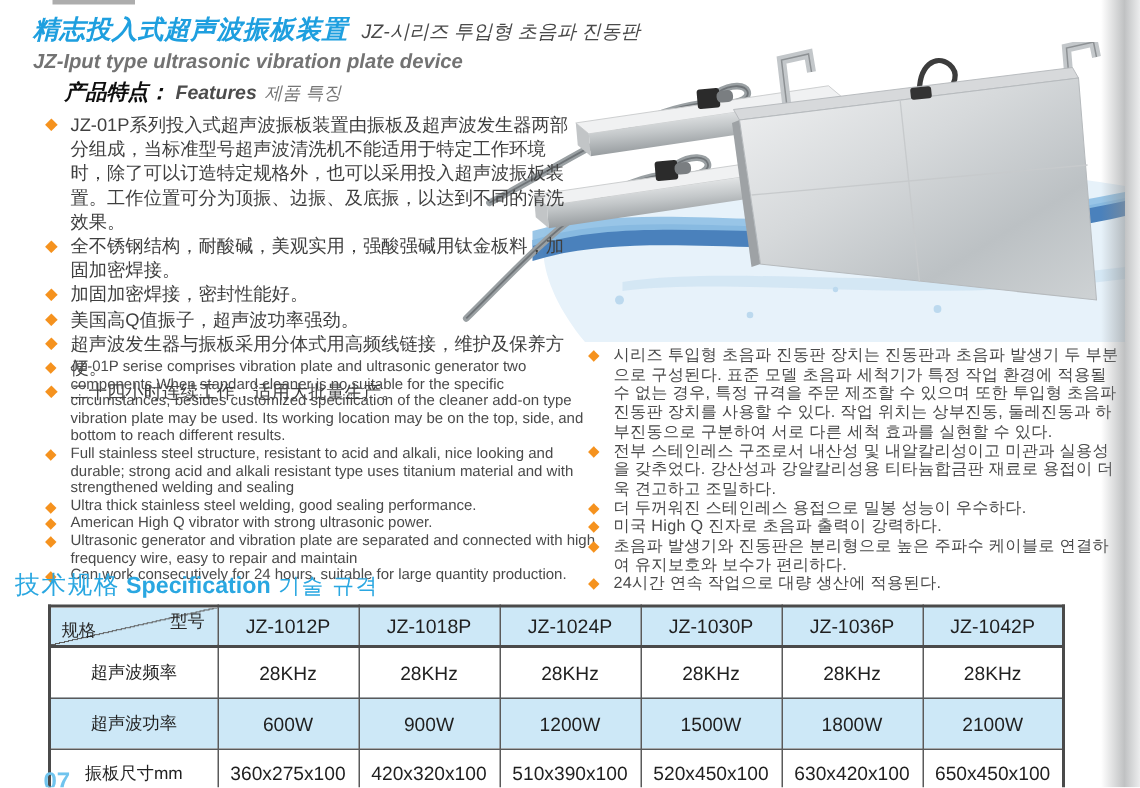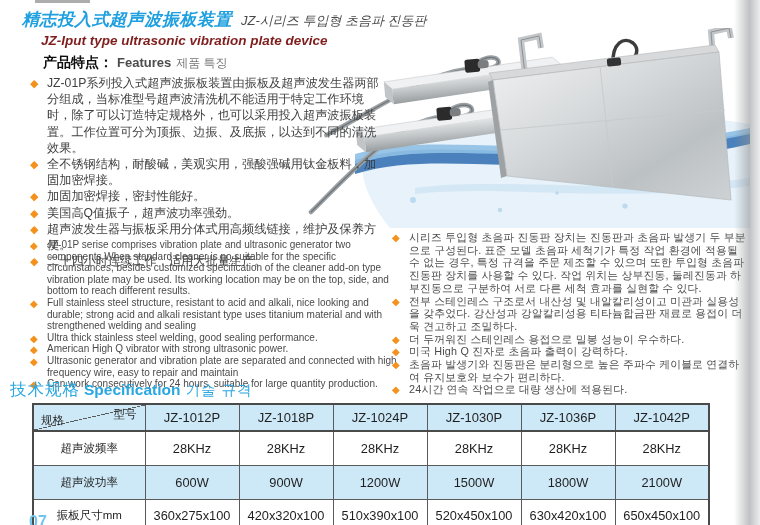--- a/index.html
+++ b/index.html
@@ -6,24 +6,24 @@
   .page{position:relative;width:760px;height:525px;background:#ffffff;overflow:hidden;
         font-family:"Liberation Sans","DejaVu Sans",sans-serif;color:#414141;}
   .edge-shade{position:absolute;top:0;right:0;width:26px;height:525px;z-index:5;pointer-events:none;
         background:linear-gradient(to right, rgba(255,255,255,0) 0%, rgba(140,143,145,0.55) 60%, #ecedee 100%);}
   .top-artifact{position:absolute;left:35px;top:0;width:55px;height:3px;background:#6a6a6a;opacity:.55;}
 
   
   .hdr{position:absolute;left:22px;top:8px;z-index:2;font-style:italic;}
   .hdr .t-cn{font-size:17px;font-weight:bold;color:#1e9fdf;letter-spacing:.5px;}
   .hdr .t-kr{font-size:13px;color:#4a4a4a;margin-left:9px;}
-  .hdr .t-en{font-size:13.5px;font-weight:bold;color:#7f1d1d;margin-top:2px;margin-left:19px;}
-
-  
-  .feat-h{position:absolute;left:43px;top:53px;z-index:2;}
+  .hdr .t-en{font-size:13.5px;font-weight:bold;color:#737373;margin-top:2px;}
+
+  
+  .feat-h{position:absolute;left:43px;top:53px;z-index:2;font-style:italic;}
   .feat-h .f-cn{font-size:14px;font-weight:bold;color:#0e0e0e;}
   .feat-h .f-en{font-size:13px;font-weight:bold;color:#4c4c4c;margin-left:4px;}
   .feat-h .f-kr{font-size:12px;color:#767676;margin-left:5px;}
 
   
   ul.blist{list-style:none;margin:4px;padding:0;position:absolute;z-index:2;}
   ul.blist li{position:relative;padding-left:17px;}
   ul.blist li::before{content:"◆";color:#f5921e;position:absolute;left:0;top:0;font-size:11px;}
   ul.cn{left:26px;top:71px;width:354px;}
   ul.cn li{font-size:12.2px;line-height:16.2px;color:#3f3f3f;}

